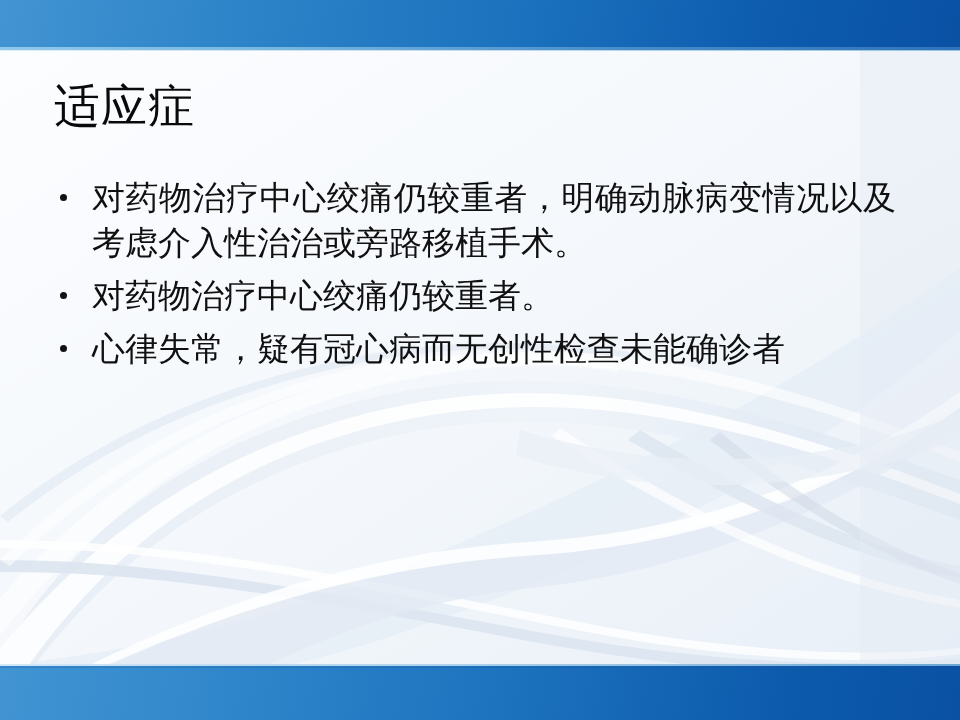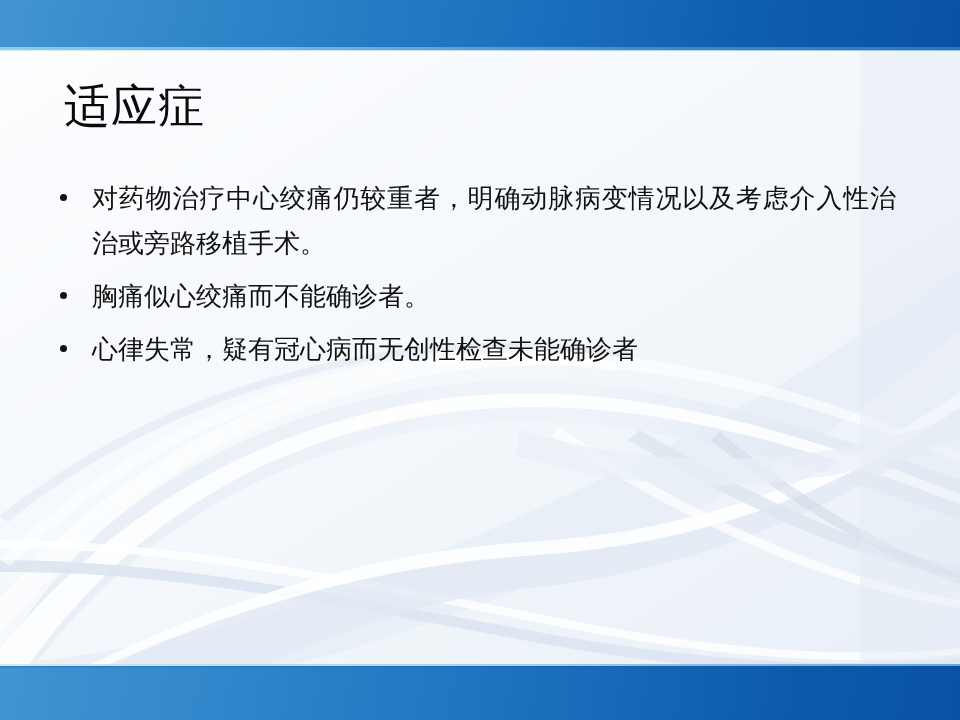--- a/index.html
+++ b/index.html
@@ -80,21 +80,21 @@
     top: 666px;
     width: 960px;
     height: 2px;
     background: linear-gradient(100deg, #2d7fc4 0%, #1e6fba 40%, #0a4f9f 100%);
     opacity: 0.65;
   }
 
   
   .slide-title {
     position: absolute;
-    left: 64px;
+    left: 54px;
     top: 78px;
     font-family: "DejaVu Sans", "Liberation Sans", sans-serif;
     font-size: 46px;
     line-height: 56px;
     color: #0a0a0a;
     letter-spacing: 1px;
     white-space: nowrap;
   }
 
   
@@ -106,21 +106,21 @@
     margin: 0;
     padding: 0;
     list-style: none;
   }
 
   .bullet-row {
     position: relative;
     padding-left: 44px;
     margin-bottom: 8px;
     font-family: Liberation Serif, serif;
-    font-size: 26px;
+    font-size: 33px;
     line-height: 45px;
     color: #101010;
     text-align: justify;
     text-justify: inter-ideograph;
   }
 
   .bullet-row:last-child {
     margin-bottom: 9px;
   }
 
@@ -204,21 +204,21 @@
 
   <div class="slide-title">适应症</div>
 
   <ul class="body-list">
     <li class="bullet-row">
       <span class="bullet-marker"></span>
       <span class="bullet-text">对药物治疗中心绞痛仍较重者，明确动脉病变情况以及考虑介入性治治或旁路移植手术。</span>
     </li>
     <li class="bullet-row">
       <span class="bullet-marker"></span>
-      <span class="bullet-text">胸痛似心绞痛而不能确诊者。</span>
+      <span class="bullet-text">对药物治疗中心绞痛仍较重者。</span>
     </li>
     <li class="bullet-row">
       <span class="bullet-marker"></span>
       <span class="bullet-text">心律失常，疑有冠心病而无创性检查未能确诊者</span>
     </li>
   </ul>
 
   <div class="band-bottom-hairline"></div>
   <div class="band-bottom"></div>
   <div class="band-bottom-edge"></div>

